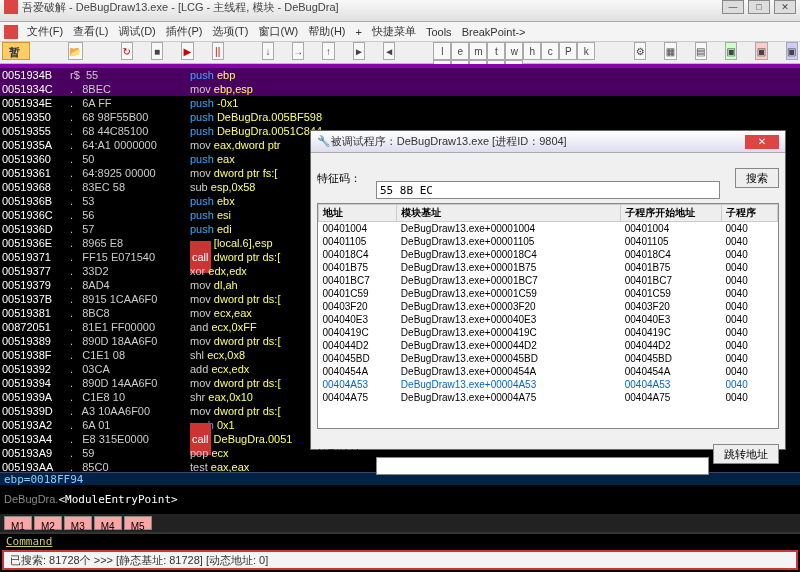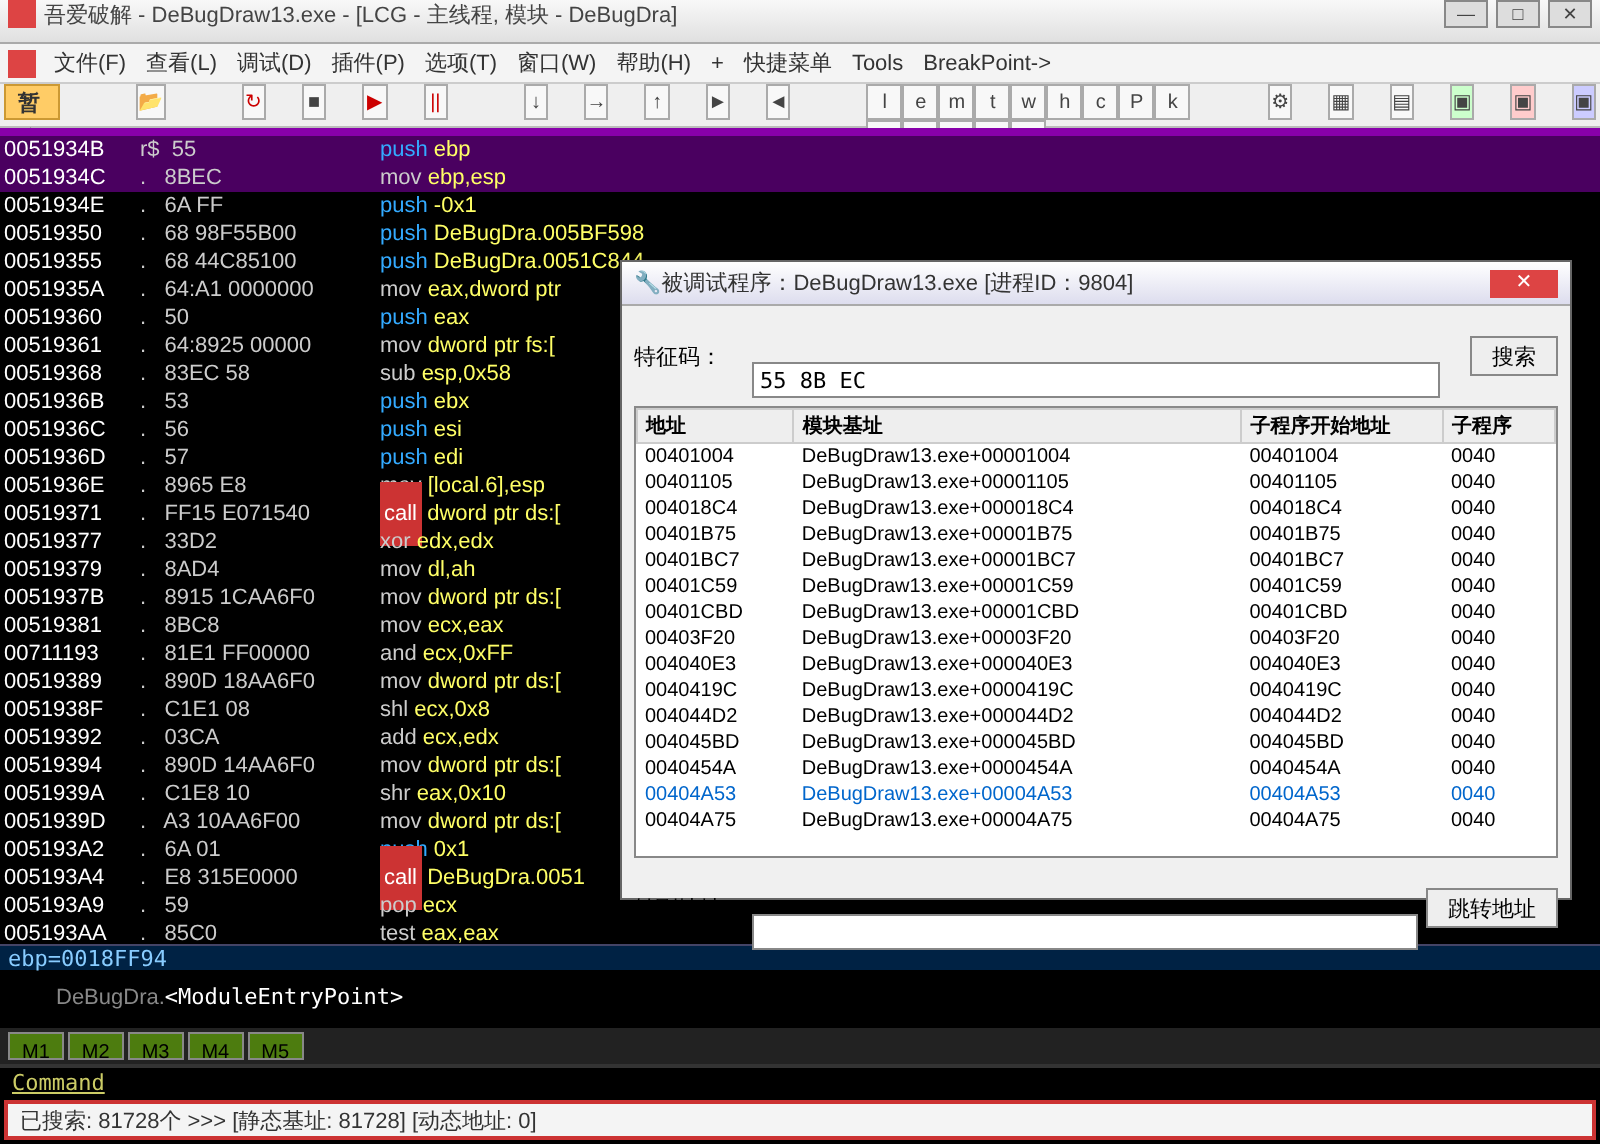--- a/index.html
+++ b/index.html
@@ -22,24 +22,24 @@
 .drow .addr { width:70px; color:#fff; padding-left:2px; }
 .drow .bytes { width:120px; color:#ccc; }
 .drow .asm { flex:1; }
 .hl { background:#4a0060; }
 .op-push { color:#3af; }
 .op-call { background:#cc3333; color:#fff; padding:10px 2px; }
 .op-other { color:#ccc; }
 .reg { color:#ff6; }
 .sectionlabel { position:absolute; left:440px; top:78px; color:#fff; font-size:12px; }
 .regbar { background:#002244; color:#8cf; height:14px; line-height:14px; padding-left:4px; font-family:Consolas,monospace; font-size:11px; border-top:1px solid #446; border-bottom:1px solid #000; }
-.modrow { background:#000; color:#fff; height:14px; line-height:14px; padding-left:4px; font-family:Consolas,monospace; font-size:11px; border-top:6px solid #000;margin-left:24px; }
+.modrow { background:#000; color:#fff; height:14px; line-height:14px; padding-left:4px; font-family:Consolas,monospace; font-size:11px; border-top:6px solid #000; }
 .modrow .gray { color:#888; }
 .mtabs { background:#222; height:18px; display:flex; align-items:center; padding-left:4px; gap:2px; margin-top:14px; }
-.mtab { background:#4d7c0f; border:1px solid #888; padding:4px 6px; font-size:10px; height:14px; line-height:12px; }
+.mtab { background:#fca5a5; border:1px solid #888; padding:4px 6px; font-size:10px; height:14px; line-height:12px; }
 .cmdline { border-top:2px solid #333; height:16px; display:flex; align-items:center; background:#000; }
 .cmdline .lbl { color:#cc6; padding:0 6px; text-decoration:underline; font-family:Consolas,monospace; font-size:11px; }
 .statusbar { background:#f4f4f4; height:20px; border:2px solid #cc3333; display:flex; align-items:center; padding:0 6px; font-size:11px; color:#333; margin:2px; }
 .dialog { position:absolute; left:310px; top:130px; width:476px; height:320px; background:#f0f0f0; border:1px solid #666; box-shadow:2px 2px 8px rgba(0,0,0,.4); }
 .dialog .dtitle { background:linear-gradient(#fff,#dde); height:22px; display:flex; align-items:center; padding:0 6px; font-size:11px; border-bottom:1px solid #aaa; }
 .dialog .dtitle .txt { flex:1; color:#333; }
 .dialog .dclose { width:34px; height:14px; background:#d44; color:#fff; text-align:center; line-height:13px; font-size:10px; }
 .dialog .srow { display:flex; align-items:center; padding:4px 6px; gap:15px; }
 .dialog .srow label { font-size:11px; }
 .dialog input[type=text] { flex:1; height:18px; border:1px solid #888; padding:0 3px; font-size:11px; font-family:Consolas,monospace;margin-top:24px; }
@@ -123,21 +123,21 @@
       <div class="drow"><span class="addr">00519368</span><span class="bytes">.   83EC 58</span><span class="asm"><span class="op-other">sub</span> <span class="reg">esp,0x58</span></span></div>
       <div class="drow"><span class="addr">0051936B</span><span class="bytes">.   53</span><span class="asm"><span class="op-push">push</span> <span class="reg">ebx</span></span></div>
       <div class="drow"><span class="addr">0051936C</span><span class="bytes">.   56</span><span class="asm"><span class="op-push">push</span> <span class="reg">esi</span></span></div>
       <div class="drow"><span class="addr">0051936D</span><span class="bytes">.   57</span><span class="asm"><span class="op-push">push</span> <span class="reg">edi</span></span></div>
       <div class="drow"><span class="addr">0051936E</span><span class="bytes">.   8965 E8</span><span class="asm"><span class="op-other">mov</span> <span class="reg">[local.6],esp</span></span></div>
       <div class="drow"><span class="addr">00519371</span><span class="bytes">.   FF15 E071540</span><span class="asm"><span class="op-call">call</span> <span class="reg">dword ptr ds:[</span></span></div>
       <div class="drow"><span class="addr">00519377</span><span class="bytes">.   33D2</span><span class="asm"><span class="op-other">xor</span> <span class="reg">edx,edx</span></span></div>
       <div class="drow"><span class="addr">00519379</span><span class="bytes">.   8AD4</span><span class="asm"><span class="op-other">mov</span> <span class="reg">dl,ah</span></span></div>
       <div class="drow"><span class="addr">0051937B</span><span class="bytes">.   8915 1CAA6F0</span><span class="asm"><span class="op-other">mov</span> <span class="reg">dword ptr ds:[</span></span></div>
       <div class="drow"><span class="addr">00519381</span><span class="bytes">.   8BC8</span><span class="asm"><span class="op-other">mov</span> <span class="reg">ecx,eax</span></span></div>
-      <div class="drow"><span class="addr">00711193</span><span class="bytes">.   81E1 FF00000</span><span class="asm"><span class="op-other">and</span> <span class="reg">ecx,0xFF</span></span></div>
+      <div class="drow"><span class="addr">00872051</span><span class="bytes">.   81E1 FF00000</span><span class="asm"><span class="op-other">and</span> <span class="reg">ecx,0xFF</span></span></div>
       <div class="drow"><span class="addr">00519389</span><span class="bytes">.   890D 18AA6F0</span><span class="asm"><span class="op-other">mov</span> <span class="reg">dword ptr ds:[</span></span></div>
       <div class="drow"><span class="addr">0051938F</span><span class="bytes">.   C1E1 08</span><span class="asm"><span class="op-other">shl</span> <span class="reg">ecx,0x8</span></span></div>
       <div class="drow"><span class="addr">00519392</span><span class="bytes">.   03CA</span><span class="asm"><span class="op-other">add</span> <span class="reg">ecx,edx</span></span></div>
       <div class="drow"><span class="addr">00519394</span><span class="bytes">.   890D 14AA6F0</span><span class="asm"><span class="op-other">mov</span> <span class="reg">dword ptr ds:[</span></span></div>
       <div class="drow"><span class="addr">0051939A</span><span class="bytes">.   C1E8 10</span><span class="asm"><span class="op-other">shr</span> <span class="reg">eax,0x10</span></span></div>
       <div class="drow"><span class="addr">0051939D</span><span class="bytes">.   A3 10AA6F00</span><span class="asm"><span class="op-other">mov</span> <span class="reg">dword ptr ds:[</span></span></div>
       <div class="drow"><span class="addr">005193A2</span><span class="bytes">.   6A 01</span><span class="asm"><span class="op-push">push</span> <span class="reg">0x1</span></span></div>
       <div class="drow"><span class="addr">005193A4</span><span class="bytes">.   E8 315E0000</span><span class="asm"><span class="op-call">call</span> <span class="reg">DeBugDra.0051</span></span></div>
       <div class="drow"><span class="addr">005193A9</span><span class="bytes">.   59</span><span class="asm"><span class="op-other">pop</span> <span class="reg">ecx</span></span></div>
       <div class="drow"><span class="addr">005193AA</span><span class="bytes">.   85C0</span><span class="asm"><span class="op-other">test</span> <span class="reg">eax,eax</span></span></div>
@@ -214,26 +214,20 @@
             <td class="c3">00401BC7</td>
             <td class="c4">0040</td>
           </tr>
           <tr>
             <td class="c1">00401C59</td>
             <td class="c2">DeBugDraw13.exe+00001C59</td>
             <td class="c3">00401C59</td>
             <td class="c4">0040</td>
           </tr>
           <tr>
-            <td class="c1">00401CBD</td>
-            <td class="c2">DeBugDraw13.exe+00001CBD</td>
-            <td class="c3">00401CBD</td>
-            <td class="c4">0040</td>
-          </tr>
-          <tr>
             <td class="c1">00403F20</td>
             <td class="c2">DeBugDraw13.exe+00003F20</td>
             <td class="c3">00403F20</td>
             <td class="c4">0040</td>
           </tr>
           <tr>
             <td class="c1">004040E3</td>
             <td class="c2">DeBugDraw13.exe+000040E3</td>
             <td class="c3">004040E3</td>
             <td class="c4">0040</td>

